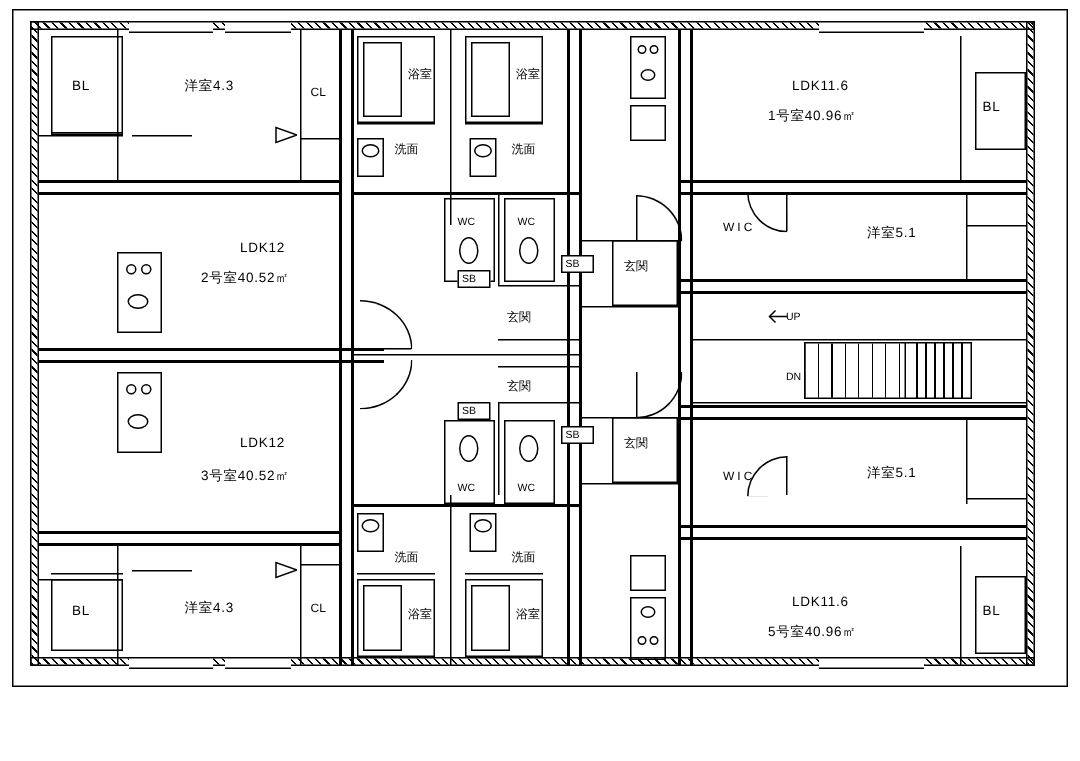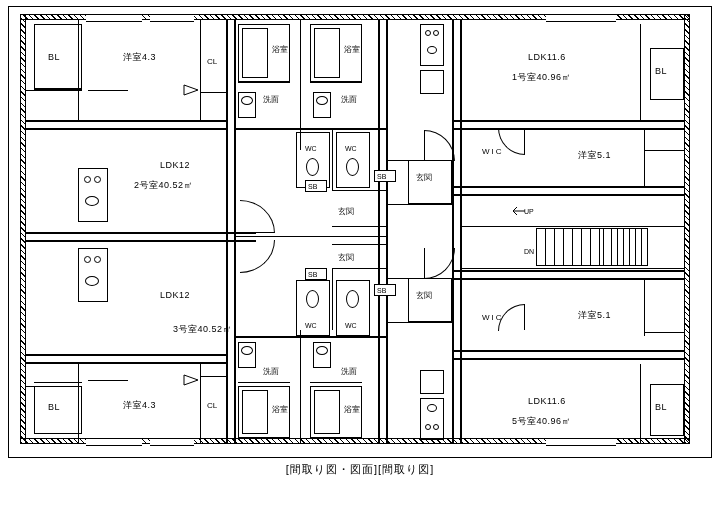--- a/index.html
+++ b/index.html
@@ -192,21 +192,21 @@
   <div class="ln hl" style="left:460px;top:268px;width:224px;"></div>
 
   <div class="lbl" style="left:160px;top:160px;">LDK12</div>
   <div class="lbl" style="left:134px;top:180px;">2号室40.52㎡</div>
   <div class="box" style="left:78px;top:168px;width:30px;height:54px;"></div>
   <div class="oval" style="left:84px;top:176px;width:7px;height:7px;"></div>
   <div class="oval" style="left:94px;top:176px;width:7px;height:7px;"></div>
   <div class="oval" style="left:85px;top:196px;width:14px;height:10px;"></div>
 
   <div class="lbl" style="left:160px;top:290px;">LDK12</div>
-  <div class="lbl" style="left:134px;top:324px;margin-left:39px;">3号室40.52㎡</div>
+  <div class="lbl" style="left:134px;top:312px;">3号室40.52㎡</div>
   <div class="box" style="left:78px;top:248px;width:30px;height:54px;"></div>
   <div class="oval" style="left:84px;top:256px;width:7px;height:7px;"></div>
   <div class="oval" style="left:94px;top:256px;width:7px;height:7px;"></div>
   <div class="oval" style="left:85px;top:276px;width:14px;height:10px;"></div>
 
   <div class="lbl sm" style="left:482px;top:312px;letter-spacing:2px;">WIC</div>
   <div class="lbl" style="left:578px;top:310px;">洋室5.1</div>
   <div class="arc arc-tl" style="left:498px;top:304px;width:26px;height:26px;"></div>
   <div class="ln vl" style="left:524px;top:304px;height:26px;"></div>
 
@@ -273,14 +273,13 @@
   <div class="ln hl" style="left:26px;top:90px;width:56px;"></div>
   <div class="ln hl" style="left:26px;top:386px;width:56px;"></div>
 
   <div class="ln hl" style="left:386px;top:160px;width:66px;"></div>
   <div class="ln hl" style="left:386px;top:204px;width:66px;"></div>
   <div class="ln hl" style="left:386px;top:278px;width:66px;"></div>
   <div class="ln hl" style="left:386px;top:322px;width:66px;"></div>
 
   <div class="ln hl" style="left:234px;top:236px;width:152px;"></div>
 
-  <div class="caption">[間取り図・図面][間取り図]</div>
 </div>
 
 </body></html>

